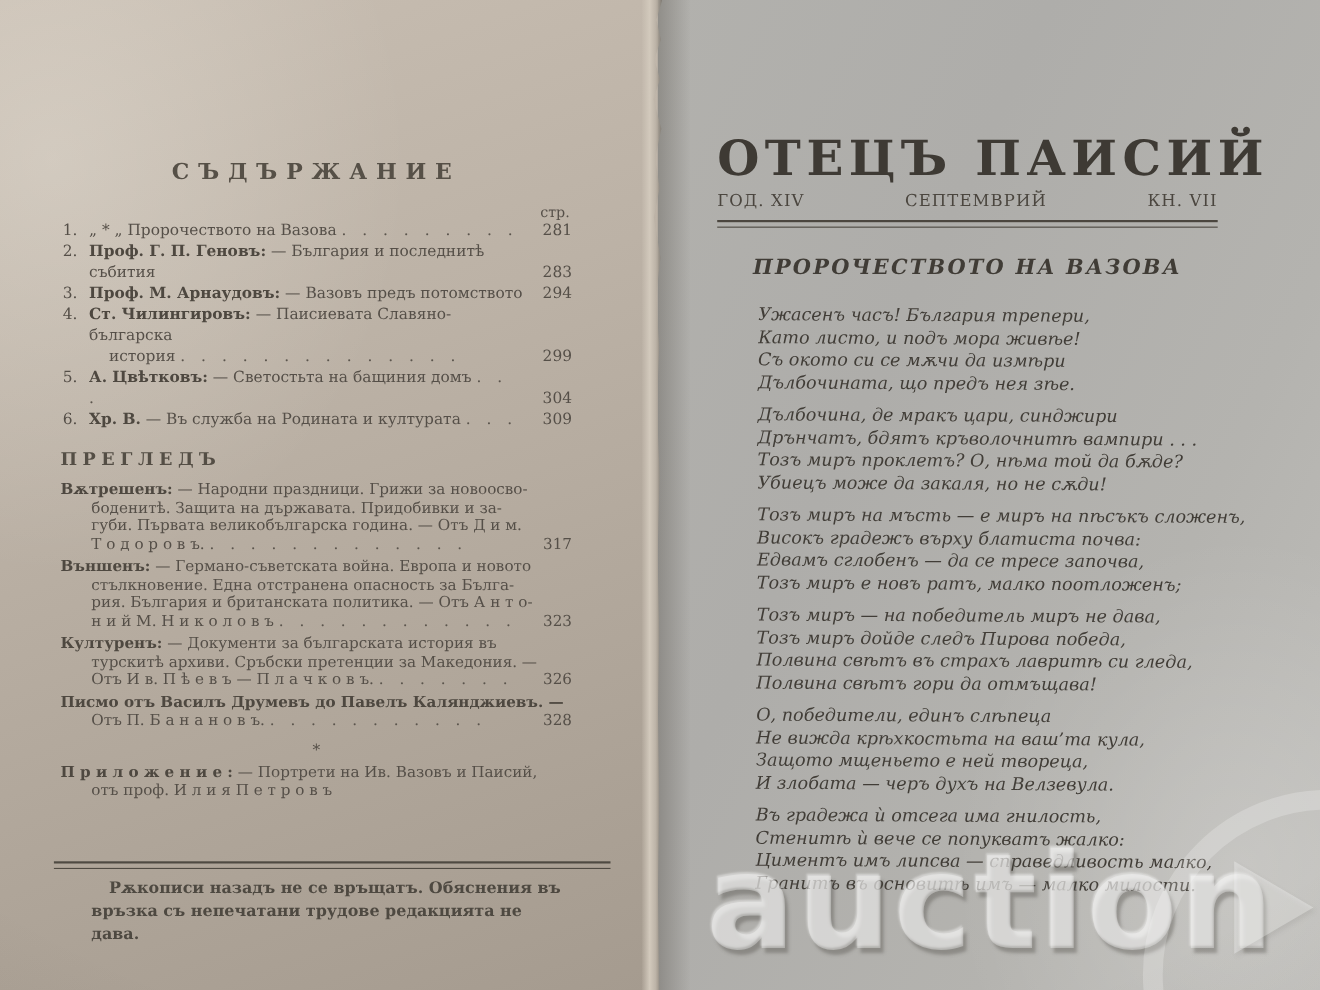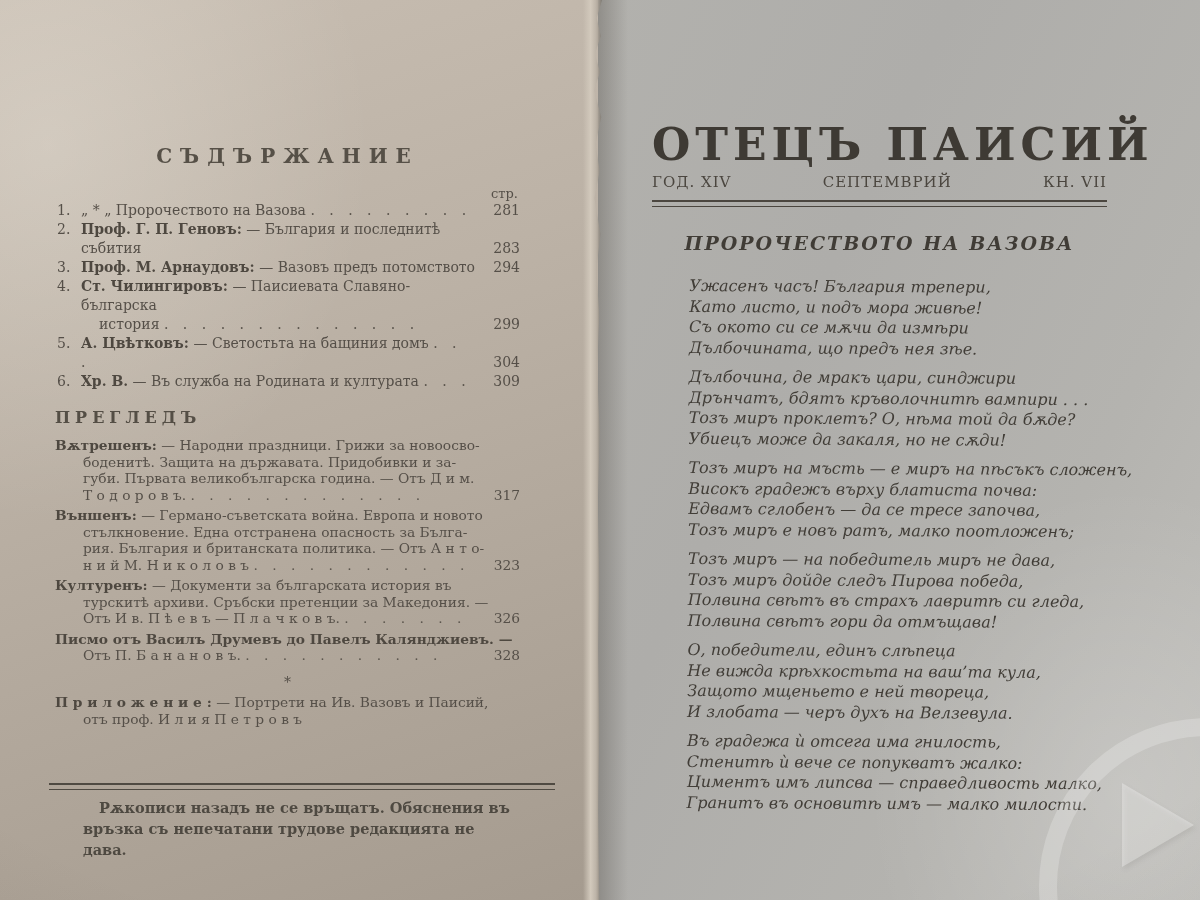--- a/index.html
+++ b/index.html
@@ -230,17 +230,18 @@
         <p>Стенитѣ ѝ вече се попукватъ жалко:</p>
         <p>Циментъ имъ липсва — справедливость малко,</p>
         <p>Гранитъ въ основитѣ имъ — малко милости.</p>
       </div>
     </div>
   </div>
 
   <div class="vignette"></div>
 
   <div class="watermark">
+    <div class="wm-auction">auction</div>
     <div class="wm-ring"></div>
     <div class="wm-triangle"></div>
   </div>
 
 </div>
 
 </body></html>

